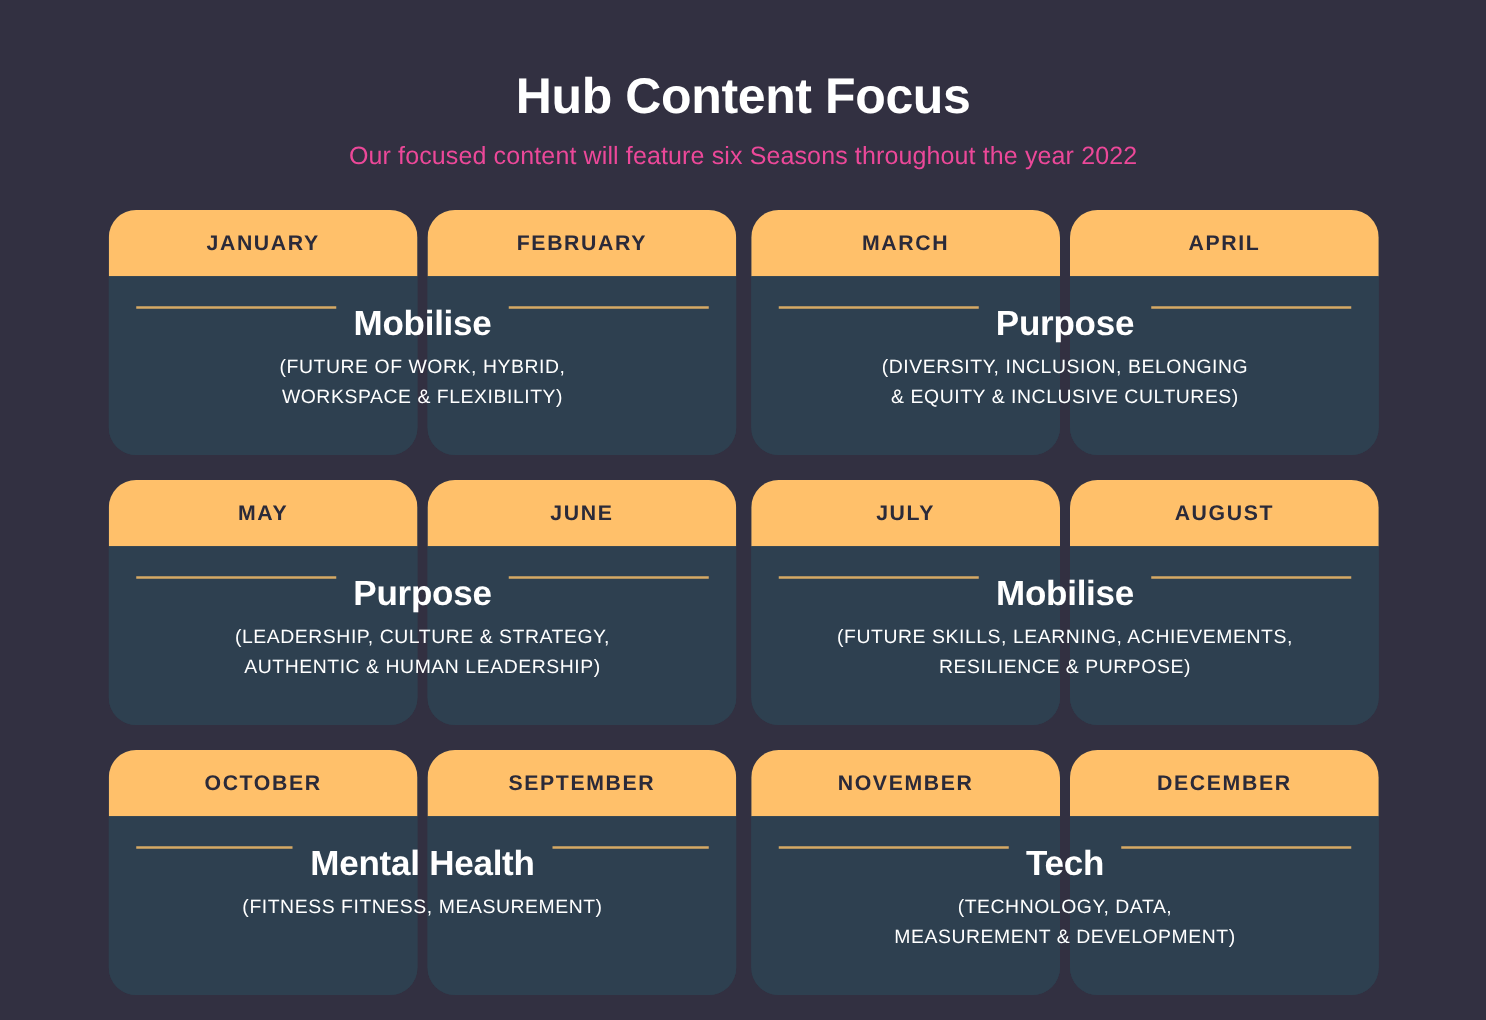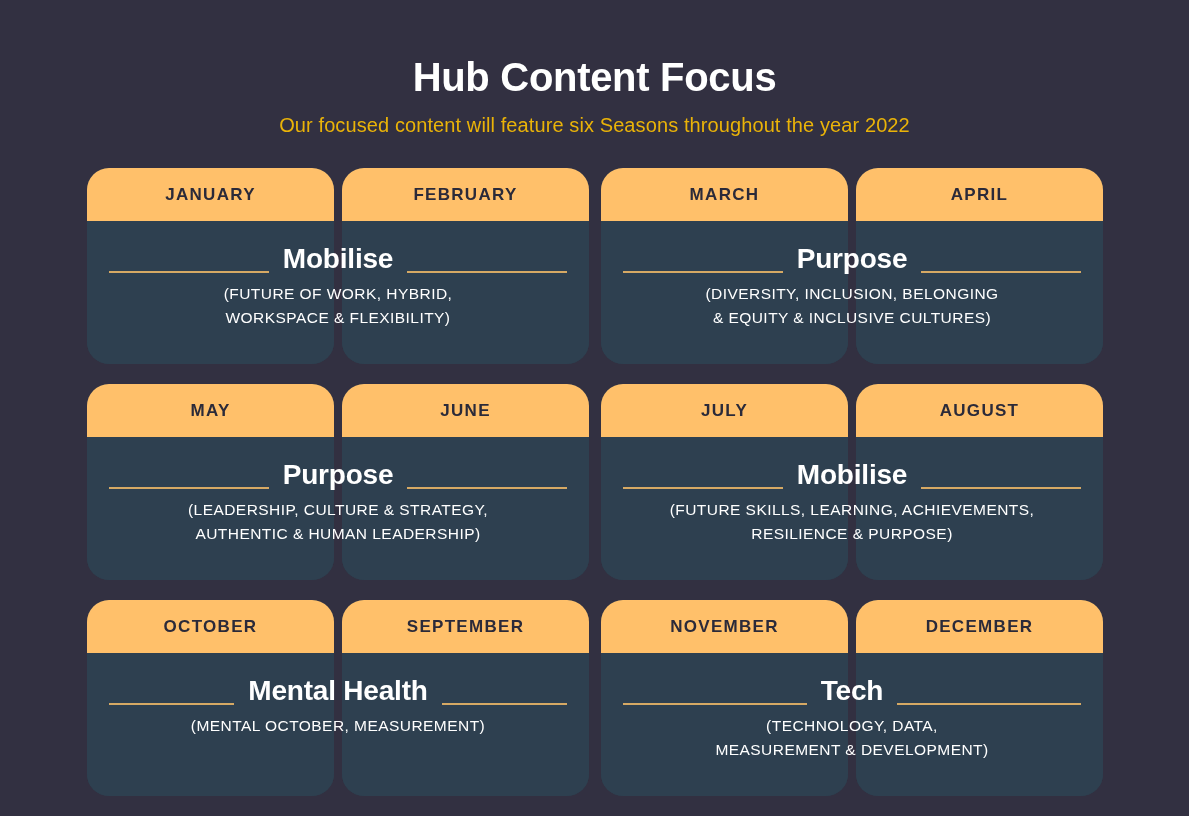--- a/index.html
+++ b/index.html
@@ -22,21 +22,21 @@
   .page-title {
     position:absolute; left:0; right:0; top:55px;
     text-align:center;
     font-size:40px; font-weight:700; letter-spacing:-0.3px;
     color:#ffffff;
   }
   .page-subtitle {
     position:absolute; left:0; right:0; top:114px;
     text-align:center;
     font-size:20px; font-weight:400; letter-spacing:0.1px;
-    color:#eab308;
+    color:#ec4899;
   }
 
   
   .grid {
     position:absolute;
     left:87px; top:168px;
     width:1016px;
     display:flex; flex-direction:column;
     row-gap:20px;
   }
@@ -88,21 +88,21 @@
   .season-overlay {
     position:absolute;
     left:0; right:0; top:53px; bottom:0;
     display:flex; flex-direction:column;
     align-items:center;
     pointer-events:none;
     padding-top:24px;
   }
 
   .season-title-row {
-    display:flex; align-items:flex-end;
+    display:flex; align-items:flex-start;
     width:100%;
     padding:0 22px;
     column-gap:14px;
   }
 
   .rule {
     flex:1 1 auto;
     height:2px;
     background:#D6A964;
   }
@@ -247,21 +247,21 @@
               <span class="month-label">SEPTEMBER</span>
             </div>
             <div class="month-body"></div>
           </div>
           <div class="season-overlay">
             <div class="season-title-row">
               <span class="rule"></span>
               <span class="season-title">Mental Health</span>
               <span class="rule"></span>
             </div>
-            <div class="season-desc">(MENTAL OCTOBER, MEASUREMENT)</div>
+            <div class="season-desc">(FITNESS FITNESS, MEASUREMENT)</div>
           </div>
         </div>
         <div class="pair">
           <div class="month-card">
             <div class="month-header">
               <span class="month-label">NOVEMBER</span>
             </div>
             <div class="month-body"></div>
           </div>
           <div class="month-card">

